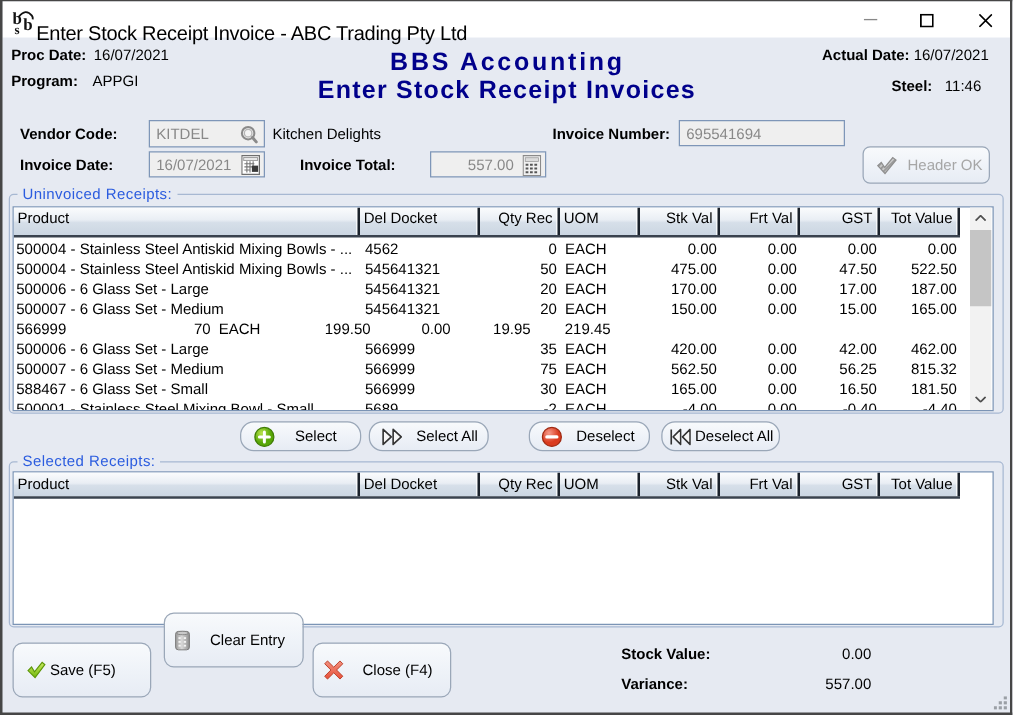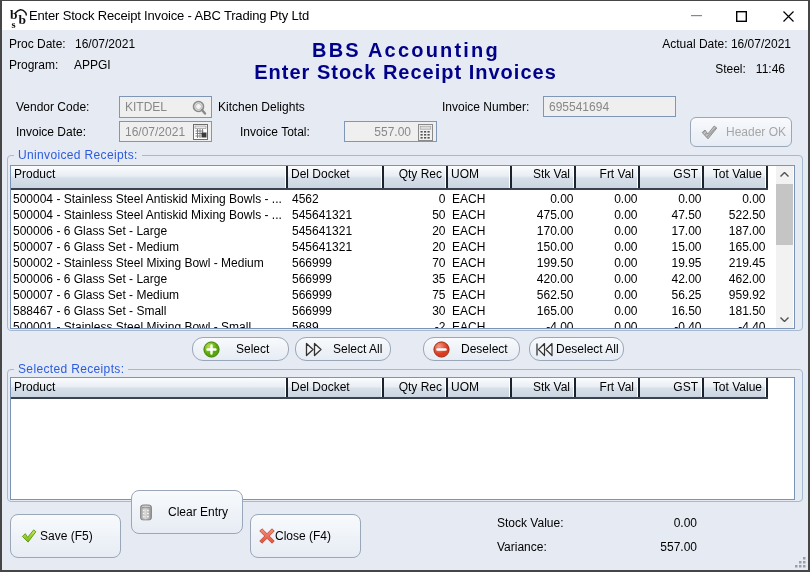--- a/index.html
+++ b/index.html
@@ -1,24 +1,24 @@
 <!DOCTYPE html>
 <html><head>
 <meta charset="utf-8">
 <style>
 * { margin:0; padding:0; box-sizing:border-box; }
 html,body { width:810px; height:572px; overflow:hidden; }
 body { font-family:"Liberation Sans", sans-serif; font-size:12px; color:#000; }
 #win { position:relative; width:810px; height:572px; background:#e6eaf2; }
 .edge { position:absolute; background:#464646; z-index:50; }
 .abs { position:absolute; }
-.b { font-weight:normal; }
+.b { font-weight:bold; }
 
 #titlebar { position:absolute; left:2px; top:1px; width:806px; height:29px; background:#fff; }
-#title-text { position:absolute; left:27px; top:7px; font-size:13px; letter-spacing:-0.013em; }
+#title-text { position:absolute; left:27px; top:18px; font-size:16px; letter-spacing:-0.013em; }
 
 .navy { color:#00008b; font-weight:bold; }
 
 .inp { position:absolute; background:#efefef; border:1px solid #7e96b8; color:#888; font-size:12px; display:flex; align-items:center; }
 
 .fs { position:absolute; border:1px solid #a7b8d2; border-radius:4px; }
 .fs-label { position:absolute; top:-8px; left:6px; padding:0 4px; background:#e6eaf2; color:#2b5cdf; font-size:12px; letter-spacing:0.35px; }
 
 .tbl { position:absolute; background:#fff; border:1px solid #7b94b5; overflow:hidden; }
 .thead { position:absolute; left:0; top:0; display:flex;
@@ -177,21 +177,20 @@
         <div class="c" style="width:277px">500007 - 6 Glass Set - Medium</div>
         <div class="c" style="width:96px">545641321</div>
         <div class="c r" style="width:64px">20</div>
         <div class="c" style="width:64px">EACH</div>
         <div class="c r" style="width:64px">150.00</div>
         <div class="c r" style="width:64px">0.00</div>
         <div class="c r" style="width:64px">15.00</div>
         <div class="c r" style="width:64px">165.00</div>
       </div>
       <div class="row" style="top:89px;left:0;width:768px">
-        <div class="c" style="width:277px">500002 - Stainless Steel Mixing Bowl - Medium</div>
         <div class="c" style="width:96px">566999</div>
         <div class="c r" style="width:64px">70</div>
         <div class="c" style="width:64px">EACH</div>
         <div class="c r" style="width:64px">199.50</div>
         <div class="c r" style="width:64px">0.00</div>
         <div class="c r" style="width:64px">19.95</div>
         <div class="c r" style="width:64px">219.45</div>
       </div>
       <div class="row" style="top:105px;left:0;width:768px">
         <div class="c" style="width:277px">500006 - 6 Glass Set - Large</div>
@@ -204,21 +203,21 @@
         <div class="c r" style="width:64px">462.00</div>
       </div>
       <div class="row" style="top:121px;left:0;width:768px">
         <div class="c" style="width:277px">500007 - 6 Glass Set - Medium</div>
         <div class="c" style="width:96px">566999</div>
         <div class="c r" style="width:64px">75</div>
         <div class="c" style="width:64px">EACH</div>
         <div class="c r" style="width:64px">562.50</div>
         <div class="c r" style="width:64px">0.00</div>
         <div class="c r" style="width:64px">56.25</div>
-        <div class="c r" style="width:64px">959.92</div>
+        <div class="c r" style="width:64px">815.32</div>
       </div>
       <div class="row" style="top:137px;left:0;width:768px">
         <div class="c" style="width:277px">588467 - 6 Glass Set - Small</div>
         <div class="c" style="width:96px">566999</div>
         <div class="c r" style="width:64px">30</div>
         <div class="c" style="width:64px">EACH</div>
         <div class="c r" style="width:64px">165.00</div>
         <div class="c r" style="width:64px">0.00</div>
         <div class="c r" style="width:64px">16.50</div>
         <div class="c r" style="width:64px">181.50</div>
@@ -341,21 +340,21 @@
   <div class="btn bigbtn" style="left:250px;top:514px;width:111px">
     <svg style="margin-left:8px" width="16" height="16" viewBox="0 0 17 17">
       <defs>
           <linearGradient id="rx" x1="0" y1="0" x2="0" y2="1">
             <stop offset="0%" stop-color="#f1907e"></stop>
             <stop offset="100%" stop-color="#e8503a"></stop>
           </linearGradient>
         </defs>
       <path d="M3.2 0.8 L8.5 6.1 L13.8 0.8 L16.2 3.2 L10.9 8.5 L16.2 13.8 L13.8 16.2 L8.5 10.9 L3.2 16.2 L0.8 13.8 L6.1 8.5 L0.8 3.2 Z" fill="url(#rx)" stroke="#b93a22" stroke-width="0.8" stroke-linejoin="round"></path>
     </svg>
-    <span style="">Close (F4)</span>
+    <span style="margin-left:15px">Close (F4)</span>
   </div>
   <div class="abs b" style="left:497px;top:516px">Stock Value:</div>
   <div class="abs" style="left:600px;top:516px;width:97px;text-align:right">0.00</div>
   <div class="abs b" style="left:497px;top:540px">Variance:</div>
   <div class="abs" style="left:600px;top:540px;width:97px;text-align:right">557.00</div>
 
   <svg class="abs" style="left:795px;top:557px" width="12" height="12" viewBox="0 0 12 12">
     <g fill="#9a9fa5">
         <rect x="8" y="0" width="2.5" height="2.5"></rect>
         <rect x="4" y="4" width="2.5" height="2.5"></rect>

